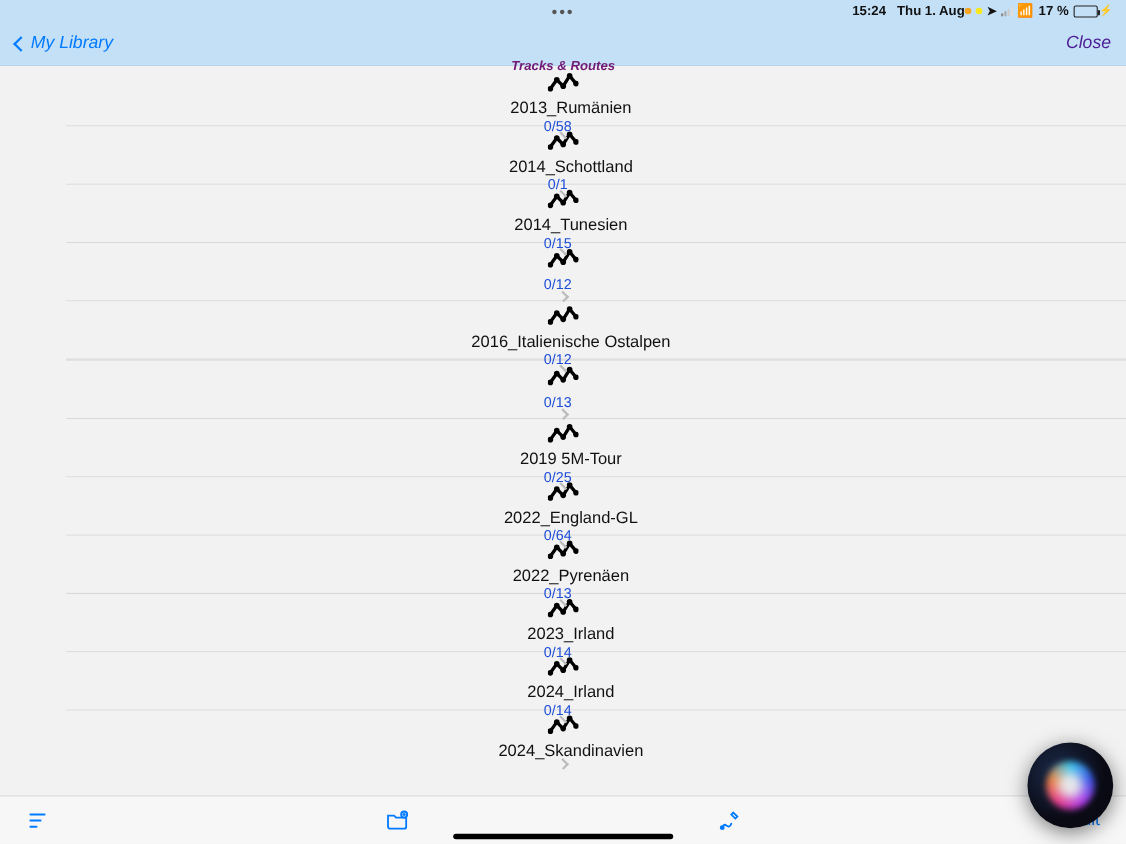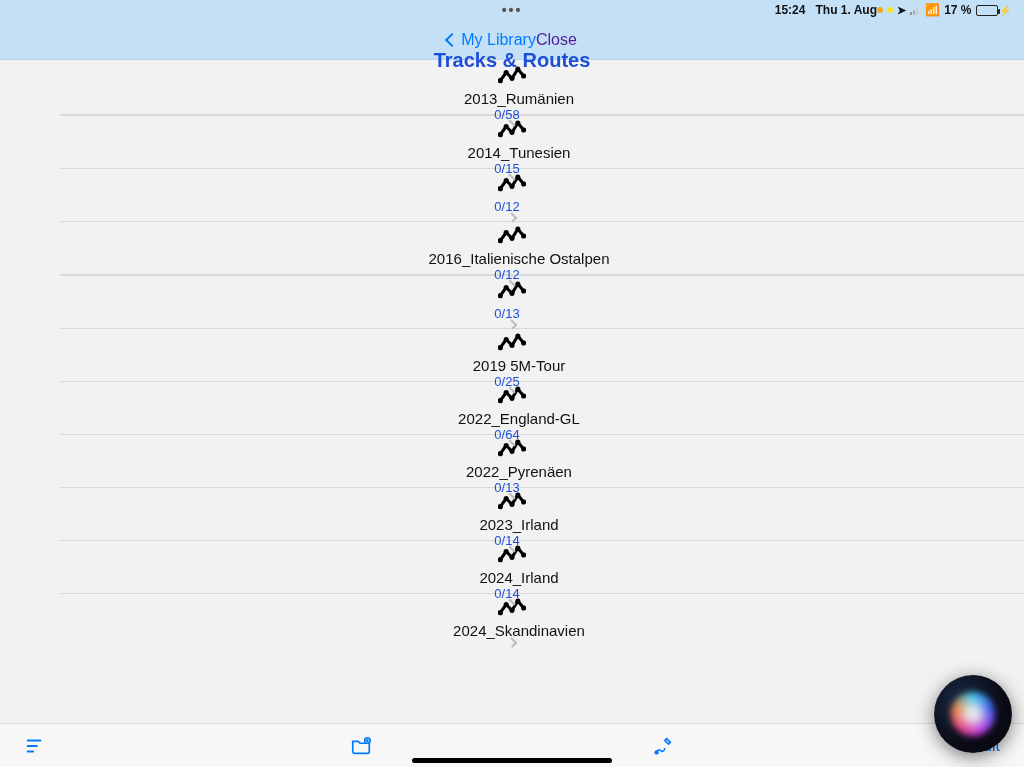--- a/index.html
+++ b/index.html
@@ -16,23 +16,23 @@
   .sig-bars { display: inline-flex; align-items: flex-end; gap: 1px; height: 10px; }
   .sig-bars span { width: 2px; background: #888; display: inline-block; border-radius: 1px; }
   .sig-bars span:nth-child(1){height:3px;} .sig-bars span:nth-child(2){height:5px;background:#aaa;} .sig-bars span:nth-child(3){height:7px;background:#ccc;} .sig-bars span:nth-child(4){height:9px;background:#ddd;}
   .battery { display: inline-flex; align-items: center; }
   .battery-body { width: 22px; height: 11px; border: 1px solid #222; border-radius: 2px; position: relative; }
   .battery-body::after { content:""; position:absolute; right:-3px; top:3px; width:2px; height:5px; background:#222; border-radius:1px;}
   .battery-fill { height:100%; width:17%; background:#32c759; border-radius:1px;}
   .bolt { font-size: 10px; margin-left: 2px; }
 
   
-  .nav-bar { width: 100%; height: 40px; background: #c3e0f7; display: flex; align-items: center; justify-content: center; padding: 0 14px; border-bottom: 1px solid rgba(0,0,0,0.05);}
+  .nav-bar { width: 100%; height: 40px; background: #c3e0f7; display: flex; align-items: center; justify-content: space-between; padding: 0 14px; border-bottom: 1px solid rgba(0,0,0,0.05); font-style: italic;}
   .nav-back { display: flex; align-items: center; gap: 4px; color: #007aff; font-size: 16px; cursor: pointer; }
-  .nav-title { position: absolute; left: 50%; transform: translateX(-50%); font-weight: 600; font-size: 20px; color: #1d4ed8; margin-top: 41px; }
+  .nav-title { position: absolute; left: 50%; transform: translateX(-50%); font-weight: 600; font-size: 12px; color: #701a75; margin-top: 41px; }
   .nav-close { color: #4c1d95; font-size: 16px; cursor: pointer; }
   .chev-left { width: 10px; height: 10px; border-left: 2px solid #007aff; border-bottom: 2px solid #007aff; transform: rotate(45deg); }
 
   
   .list-container { background: #f2f2f2; height: calc(767px - 60px - 44px); overflow-y: auto; padding-top: 2px;}
   .list-item { display: flex; align-items: center; height: 52px; padding: 0 14px; background: #f2f2f2; cursor: pointer; flex-direction: column; }
   .list-sep { height: 1px; background: #d9d9d9; margin-left: 60px; }
   .track-icon { width: 34px; height: 34px; display: flex; align-items: center; justify-content: center; }
   .track-icon svg { width: 28px; height: 28px; }
   .item-label { margin-left: 14px; font-size: 15px; color: #111; flex: 1; }
@@ -105,20 +105,39 @@
               <circle cx="17" cy="6" r="2.2"></circle>
               <circle cx="22" cy="12" r="2.2"></circle>
             </g>
           </svg>
         </span>
         <span class="item-label">2013_Rumänien</span>
         <span class="item-count">0/58</span>
         <span class="chev-right"></span>
       </div>
       <div class="list-sep"></div>
+      <div class="list-item">
+        <span class="track-icon">
+          <svg viewBox="0 0 24 24">
+            <g fill="none" stroke="#000" stroke-width="2.6" stroke-linecap="round" stroke-linejoin="round">
+              <polyline points="2,16 7,9 12,14 17,6 22,12"></polyline>
+            </g>
+            <g fill="#000">
+              <circle cx="2" cy="16" r="2.2"></circle>
+              <circle cx="7" cy="9" r="2.2"></circle>
+              <circle cx="12" cy="14" r="2.2"></circle>
+              <circle cx="17" cy="6" r="2.2"></circle>
+              <circle cx="22" cy="12" r="2.2"></circle>
+            </g>
+          </svg>
+        </span>
+        <span class="item-label">2014_Schottland</span>
+        <span class="item-count">0/1</span>
+        <span class="chev-right"></span>
+      </div>
       <div class="list-sep"></div>
       <div class="list-item">
         <span class="track-icon">
           <svg viewBox="0 0 24 24">
             <g fill="none" stroke="#000" stroke-width="2.6" stroke-linecap="round" stroke-linejoin="round">
               <polyline points="2,16 7,9 12,14 17,6 22,12"></polyline>
             </g>
             <g fill="#000">
               <circle cx="2" cy="16" r="2.2"></circle>
               <circle cx="7" cy="9" r="2.2"></circle>

